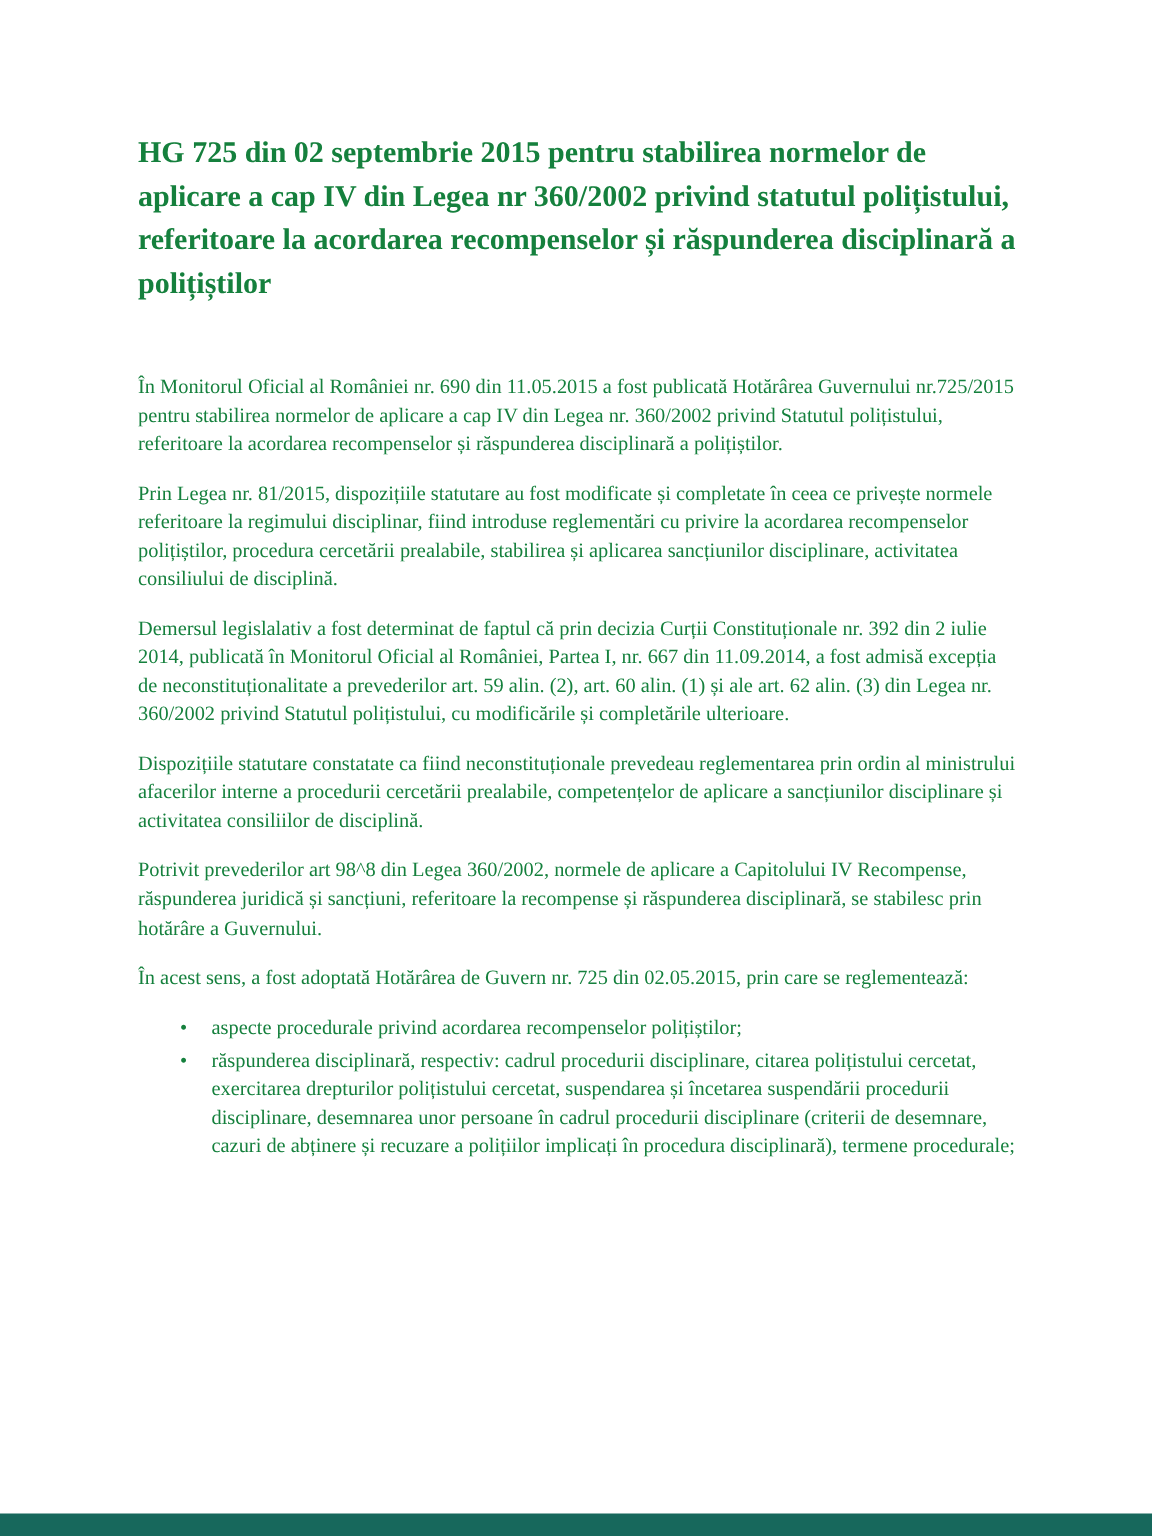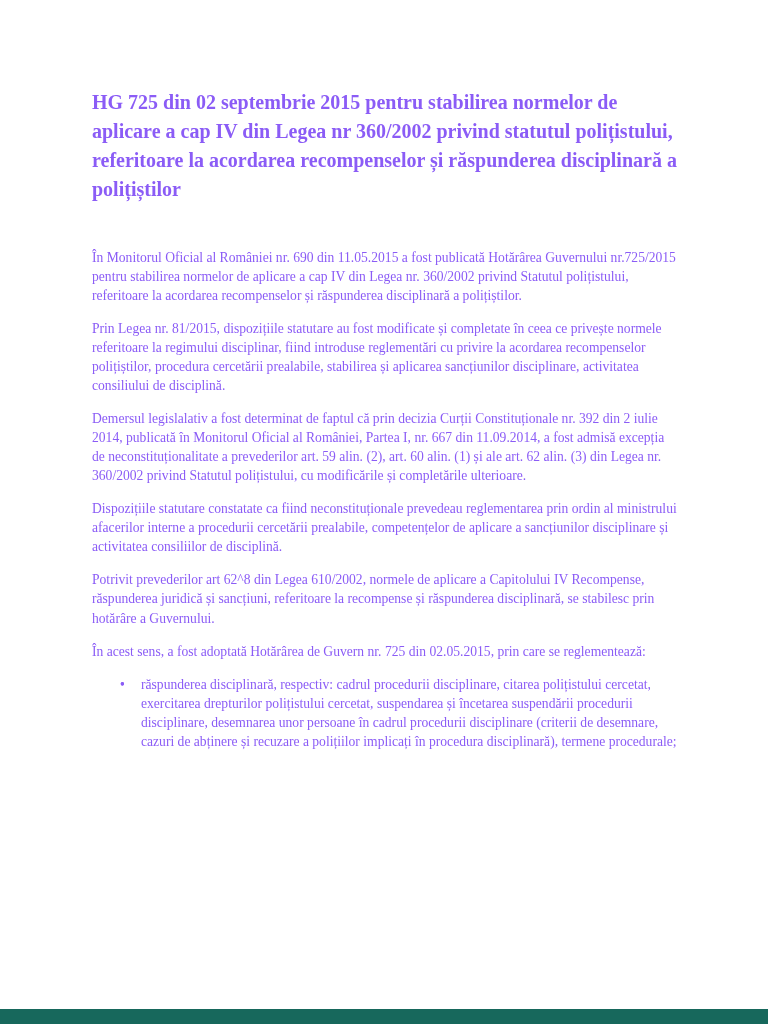--- a/index.html
+++ b/index.html
@@ -2,21 +2,21 @@
 <html><head>
 <meta charset="utf-8">
 <style>
   * { margin: 0; padding: 0; box-sizing: border-box; }
   html, body { width: 768px; height: 1024px; background: #ffffff; }
   .page {
     position: relative;
     width: 768px;
     height: 1024px;
     background: #ffffff;
-    color: #8b5cf6;
+    color: #15803d;
     font-family: "Liberation Serif", serif;
     overflow: hidden;
   }
   .content { padding: 88px 90px 0 92px; }
   .doc-title {
     font-size: 20px;
     font-weight: bold;
     line-height: 1.45;
     margin-bottom: 44px;
   }
@@ -53,26 +53,27 @@
 
 <div class="page">
   <div class="content">
 
     <h1 class="doc-title">HG 725 din 02 septembrie 2015 pentru stabilirea normelor de aplicare a cap IV din Legea nr 360/2002 privind statutul polițistului, referitoare la acordarea recompenselor și răspunderea disciplinară a polițiștilor</h1>
 
     <p class="para">În Monitorul Oficial al României nr. 690 din 11.05.2015 a fost publicată Hotărârea Guvernului nr.725/2015 pentru stabilirea normelor de aplicare a cap IV din Legea nr. 360/2002 privind Statutul polițistului, referitoare la acordarea recompenselor și răspunderea disciplinară a polițiștilor.</p>
     <p class="para">Prin Legea nr. 81/2015, dispozițiile statutare au fost modificate și completate în ceea ce privește normele referitoare la regimului disciplinar, fiind introduse reglementări cu privire la acordarea recompenselor polițiștilor, procedura cercetării prealabile, stabilirea și aplicarea sancțiunilor disciplinare, activitatea consiliului de disciplină.</p>
     <p class="para">Demersul legislalativ a fost determinat de faptul că prin decizia Curții Constituționale nr. 392 din 2 iulie 2014, publicată în Monitorul Oficial al României, Partea I, nr. 667 din 11.09.2014, a fost admisă excepția de neconstituționalitate a prevederilor art. 59 alin. (2), art. 60 alin. (1) și ale art. 62 alin. (3) din Legea nr. 360/2002 privind Statutul polițistului, cu modificările și completările ulterioare.</p>
     <p class="para">Dispozițiile statutare constatate ca fiind neconstituționale prevedeau reglementarea prin ordin al ministrului afacerilor interne a procedurii cercetării prealabile, competențelor de aplicare a sancțiunilor disciplinare și activitatea consiliilor de disciplină.</p>
-    <p class="para">Potrivit prevederilor art 62^8 din Legea 610/2002, normele de aplicare a Capitolului IV Recompense, răspunderea juridică și sancțiuni, referitoare la recompense și răspunderea disciplinară, se stabilesc prin hotărâre a Guvernului.</p>
+    <p class="para">Potrivit prevederilor art 98^8 din Legea 360/2002, normele de aplicare a Capitolului IV Recompense, răspunderea juridică și sancțiuni, referitoare la recompense și răspunderea disciplinară, se stabilesc prin hotărâre a Guvernului.</p>
     <p class="para">În acest sens, a fost adoptată Hotărârea de Guvern nr. 725 din 02.05.2015, prin care se reglementează:</p>
 
     <ul class="bullet-list">
       <li class="bullet-item">
         <span class="bullet-marker">•</span>
+        <span>aspecte procedurale privind acordarea recompenselor polițiștilor;</span>
       </li>
       <li class="bullet-item">
         <span class="bullet-marker">•</span>
         <span>răspunderea disciplinară, respectiv: cadrul procedurii disciplinare, citarea polițistului cercetat, exercitarea drepturilor polițistului cercetat, suspendarea și încetarea suspendării procedurii disciplinare, desemnarea unor persoane în cadrul procedurii disciplinare (criterii de desemnare, cazuri de abținere și recuzare a polițiilor implicați în procedura disciplinară), termene procedurale;</span>
       </li>
     </ul>
 
   </div>
 
   <div class="footer-bar"></div>

